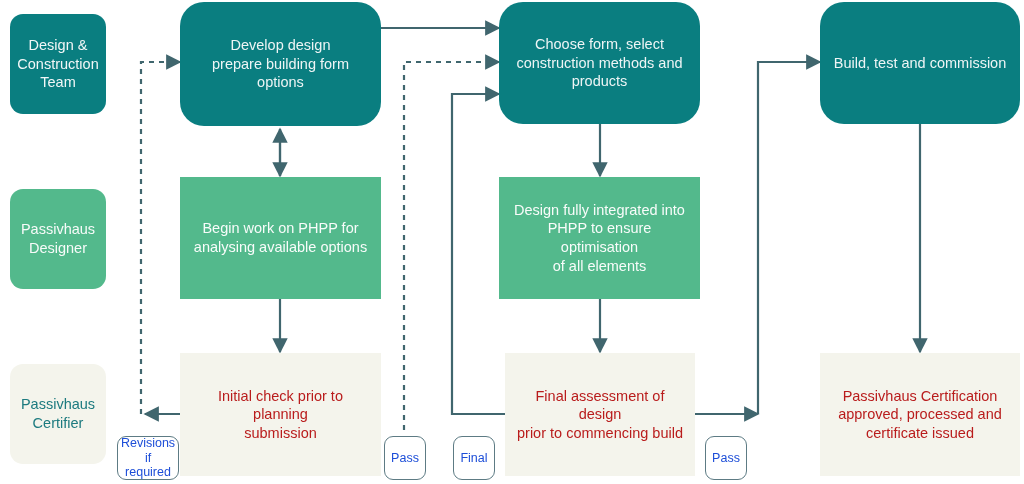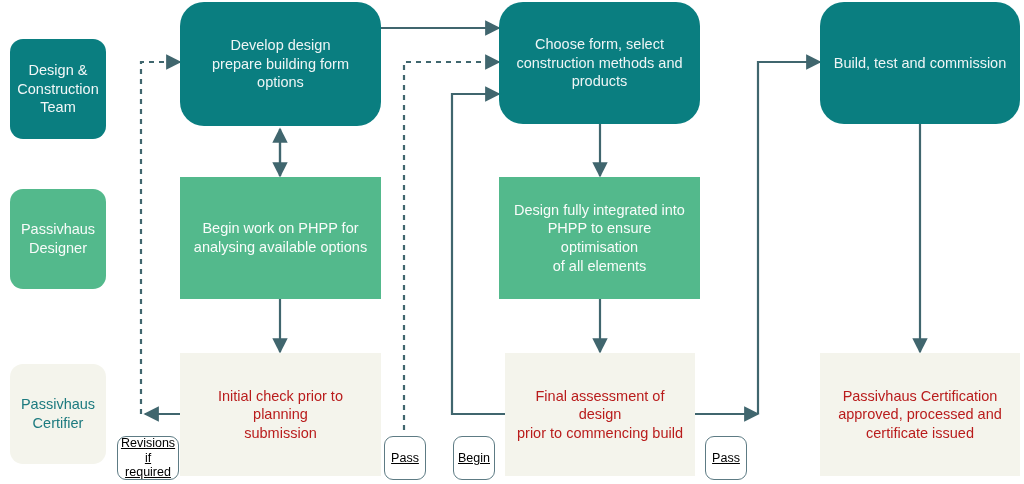--- a/index.html
+++ b/index.html
@@ -38,44 +38,43 @@
     white-space: pre-line;
     z-index: 3;
   }
 
   
   .lane-chip {
     border-radius: 13px;
     font-size: 14.5px;
     padding: 4px 8px;
   }
-  .lane-chip.teal   { background: #0a7e80; color: #f2f7f7; margin-top: 25px; }
+  .lane-chip.teal   { background: #0a7e80; color: #f2f7f7; }
   .lane-chip.green  { background: #53b98c; color: #f7fbf9; }
   .lane-chip.cream  { background: #f4f4ec; color: #1c7a7f; }
 
   
   .proc {
     font-size: 14.5px;
     padding: 6px 10px;
   }
   .proc.teal  { background: #0a7e80; color: #eef5f5; border-radius: 24px; }
   .proc.green { background: #53b98c; color: #f8fcfa; }
   .proc.cream { background: #f4f4ec; color: #b91c1c; }
 
   
   .gate {
     background: #ffffff;
     border: 1.4px solid #5d7b84;
     border-radius: 9px;
-    color: #000000;
+    color: #1d4ed8;
     font-size: 12.5px;
     line-height: 1.18;
     padding: 3px 6px;
     z-index: 5;
-    text-decoration: underline;
   }
 </style>
 </head>
 <body>
 
 <div id="canvas">
 
   <svg class="wires" viewBox="0 0 1024 484" xmlns="http://www.w3.org/2000/svg">
     <defs>
       <marker id="ah" viewBox="0 0 10 10" refX="9" refY="5" markerWidth="7" markerHeight="7" orient="auto-start-reverse">
@@ -149,17 +148,17 @@
 
   <div class="node proc cream" style="left:820px; top:353px; width:200px; height:123px;">Passivhaus Certification
 approved, processed and
 certificate issued</div>
 
   <div class="node gate" style="left:117px; top:436px; width:62px; height:44px;">Revisions
 if required</div>
 
   <div class="node gate" style="left:384px; top:436px; width:42px; height:44px;">Pass</div>
 
-  <div class="node gate" style="left:453px; top:436px; width:42px; height:44px;">Begin</div>
+  <div class="node gate" style="left:453px; top:436px; width:42px; height:44px;">Final</div>
 
   <div class="node gate" style="left:705px; top:436px; width:42px; height:44px;">Pass</div>
 
 </div>
 
 </body></html>

